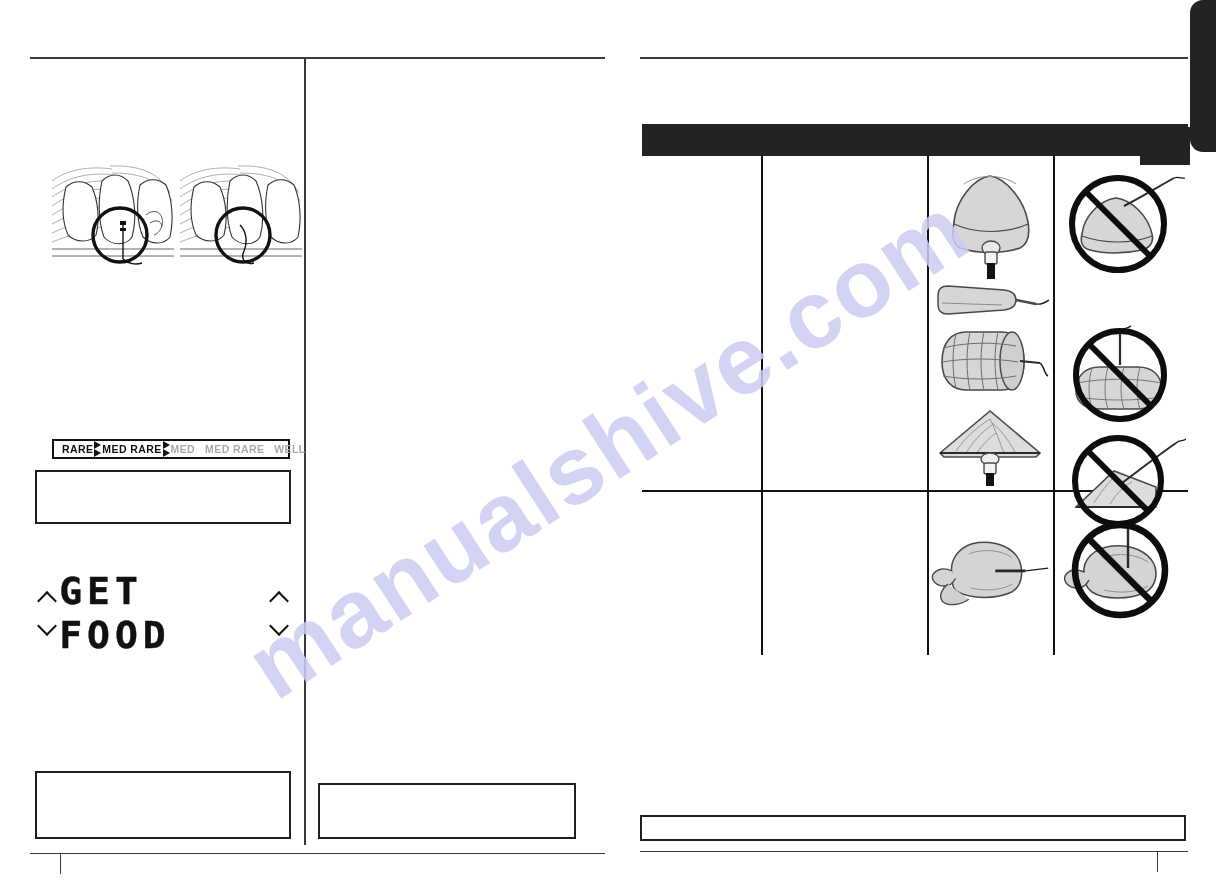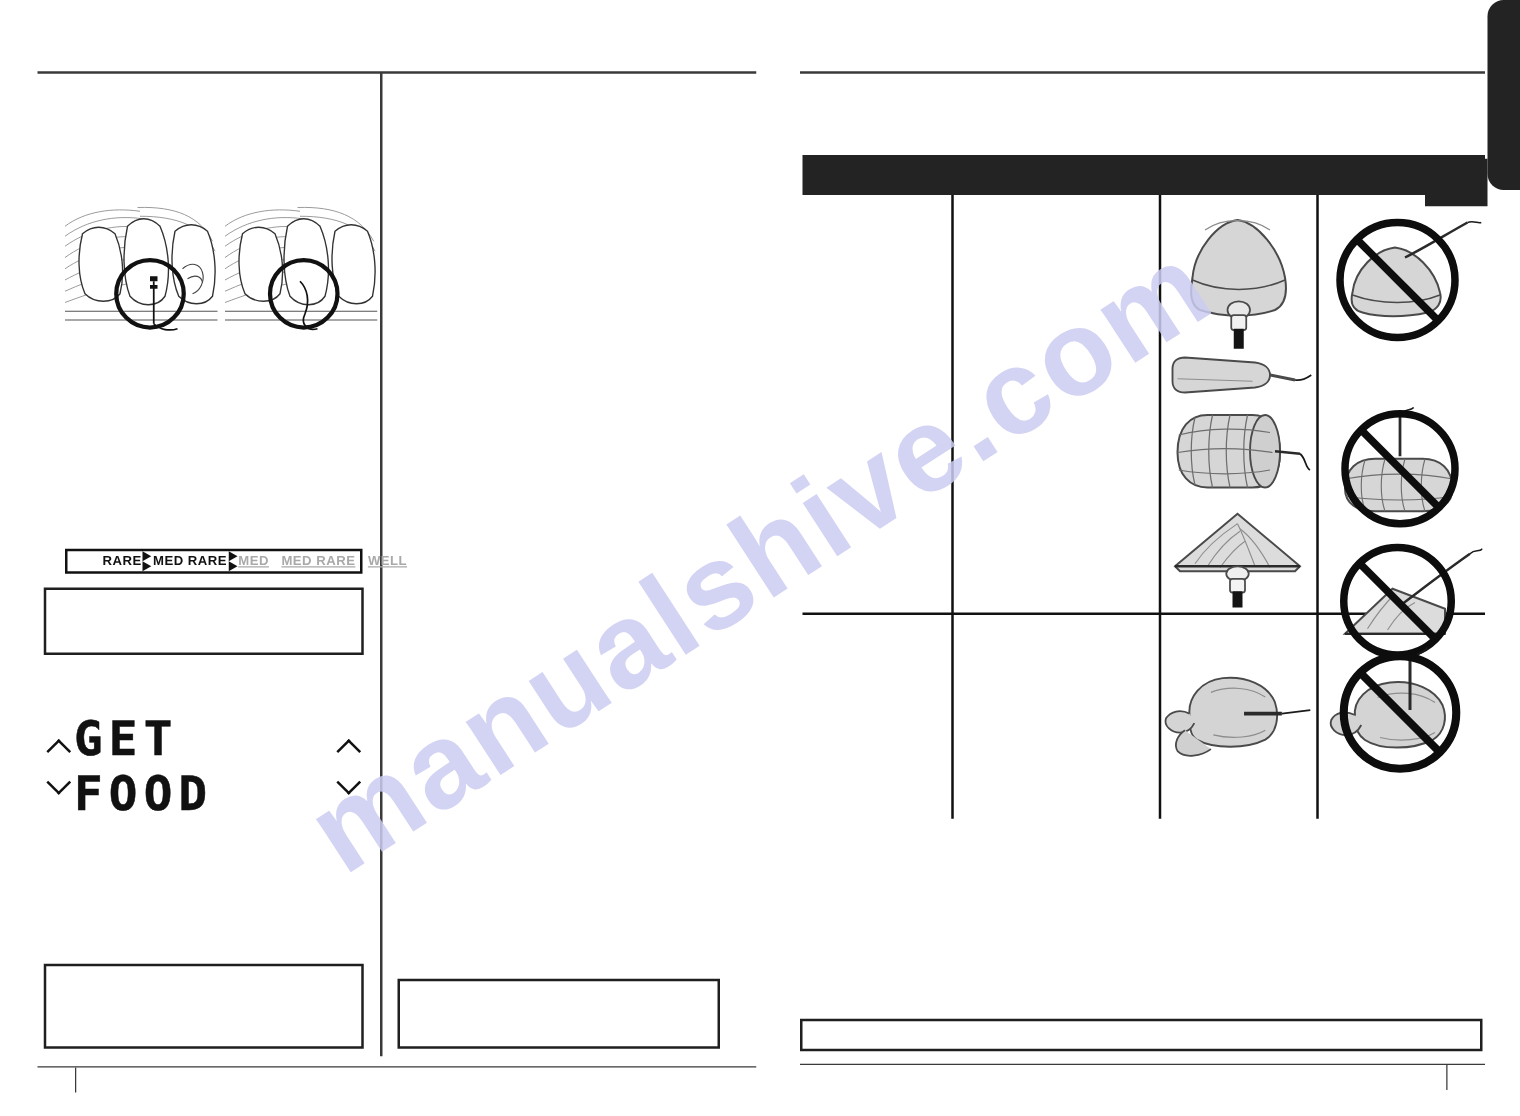--- a/index.html
+++ b/index.html
@@ -72,32 +72,31 @@
   
   .doneness {
     position: absolute;
     left: 52px; top: 439px;
     width: 238px; height: 20px;
     border: 2px solid #111;
     background: #fff;
     display: flex;
     align-items: center;
     z-index: 3;
-    padding-left: 20px;
   }
   .dn-seg {
     font-size: 10.5px;
     font-weight: 700;
     letter-spacing: .4px;
     font-family: "Liberation Sans", sans-serif;
     line-height: 1;
     white-space: nowrap;
   }
   .dn-active { color: #111; }
-  .dn-inactive { color: #a9a9a9; text-decoration: underline; }
+  .dn-inactive { color: #a9a9a9; }
   .dn-caret {
     width: 9px; height: 16px; position: relative; flex: 0 0 auto;
   }
   .dn-caret::before, .dn-caret::after {
     content: ""; position: absolute; left: 1px;
     border-left: 7px solid #111;
     border-top: 4px solid transparent;
     border-bottom: 4px solid transparent;
   }
   .dn-caret::before { top: 0; }

